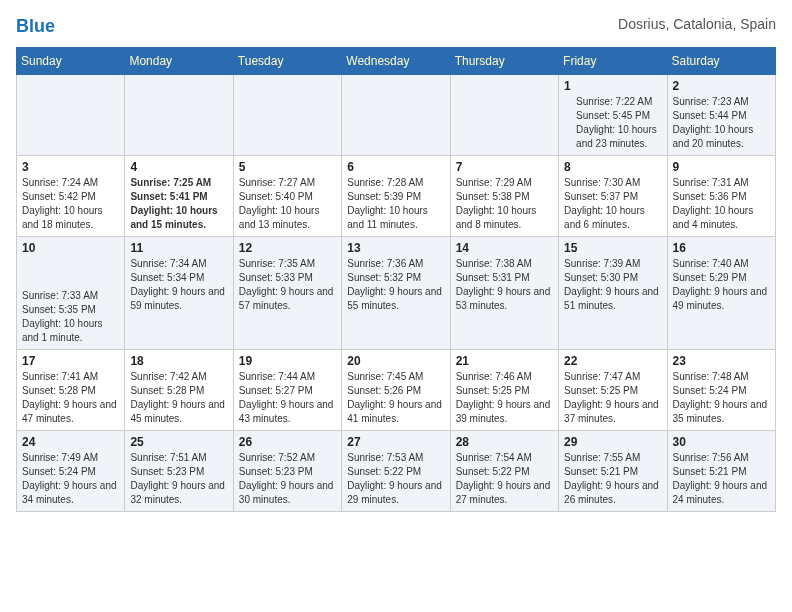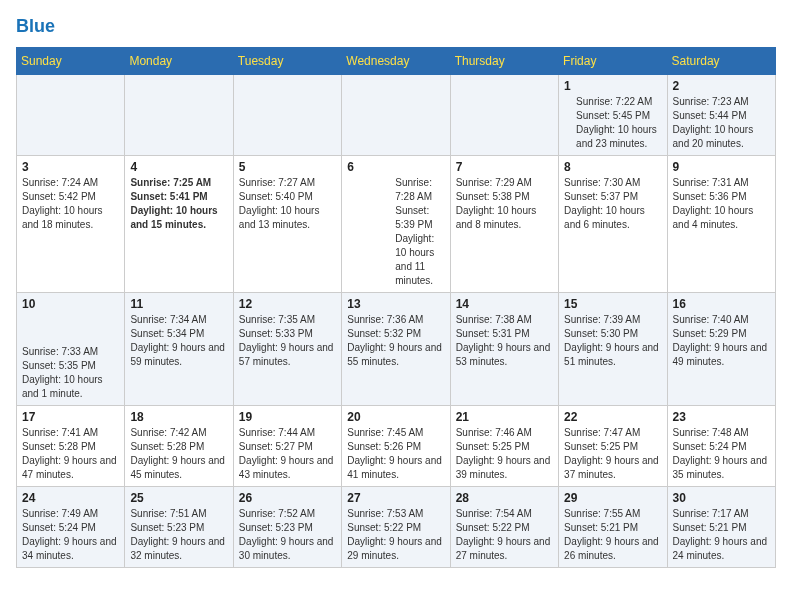--- a/index.html
+++ b/index.html
@@ -46,21 +46,21 @@
       font-size: 14px;
       color: #555;
     }
     table {
       width: 100%;
       border-collapse: collapse;
       font-size: 11px;
     }
     thead tr th {
       background-color: #2b6cb0;
-      color: #fde047;
+      color: #fef9c3;
       padding: 6px 4px;
       text-align: left;
       font-size: 12px;
       font-weight: normal;
       border: 1px solid #2b6cb0;
     }
     tbody tr td {
       border: 1px solid #ccc;
       padding: 4px 5px;
       vertical-align: top;
@@ -89,20 +89,21 @@
 </head>
 <body>
 
 <div class="header">
   <div class="logo">
     <div>
       <div style="font-size:18px;font-weight:bold;color:#1a73b8;">Blue</div>
     </div>
   </div>
   <div class="title-block">
+    <div class="subtitle">Dosrius, Catalonia, Spain</div>
   </div>
 </div>
 
 <table>
   <thead>
     <tr>
     <th>Sunday</th>
         <th>Monday</th>
         <th>Tuesday</th>
         <th>Wednesday</th>
@@ -145,21 +146,21 @@
 Daylight: 10 hours and 15 minutes.</div>
         </td>
         <td>
           <span class="day-num">5</span>
           <div class="day-info" style="white-space: pre-line;">Sunrise: 7:27 AM
 Sunset: 5:40 PM
 Daylight: 10 hours and 13 minutes.</div>
         </td>
         <td>
           <span class="day-num">6</span>
-          <div class="day-info" style="white-space: pre-line; margin-left: 48px;">Sunrise: 7:28 AM
+          <div class="day-info" style="white-space: pre-line;">Sunrise: 7:28 AM
 Sunset: 5:39 PM
 Daylight: 10 hours and 11 minutes.</div>
         </td>
         <td>
           <span class="day-num">7</span>
           <div class="day-info" style="white-space: pre-line;">Sunrise: 7:29 AM
 Sunset: 5:38 PM
 Daylight: 10 hours and 8 minutes.</div>
         </td>
         <td>
@@ -295,19 +296,19 @@
 Daylight: 9 hours and 27 minutes.</div>
         </td>
         <td>
           <span class="day-num">29</span>
           <div class="day-info" style="white-space: pre-line;">Sunrise: 7:55 AM
 Sunset: 5:21 PM
 Daylight: 9 hours and 26 minutes.</div>
         </td>
         <td>
           <span class="day-num">30</span>
-          <div class="day-info" style="white-space: pre-line;">Sunrise: 7:17 AM
+          <div class="day-info" style="white-space: pre-line;">Sunrise: 7:56 AM
 Sunset: 5:21 PM
 Daylight: 9 hours and 24 minutes.</div>
         </td>
       </tr>
     </tbody>
 </table>
 
 </body></html>

